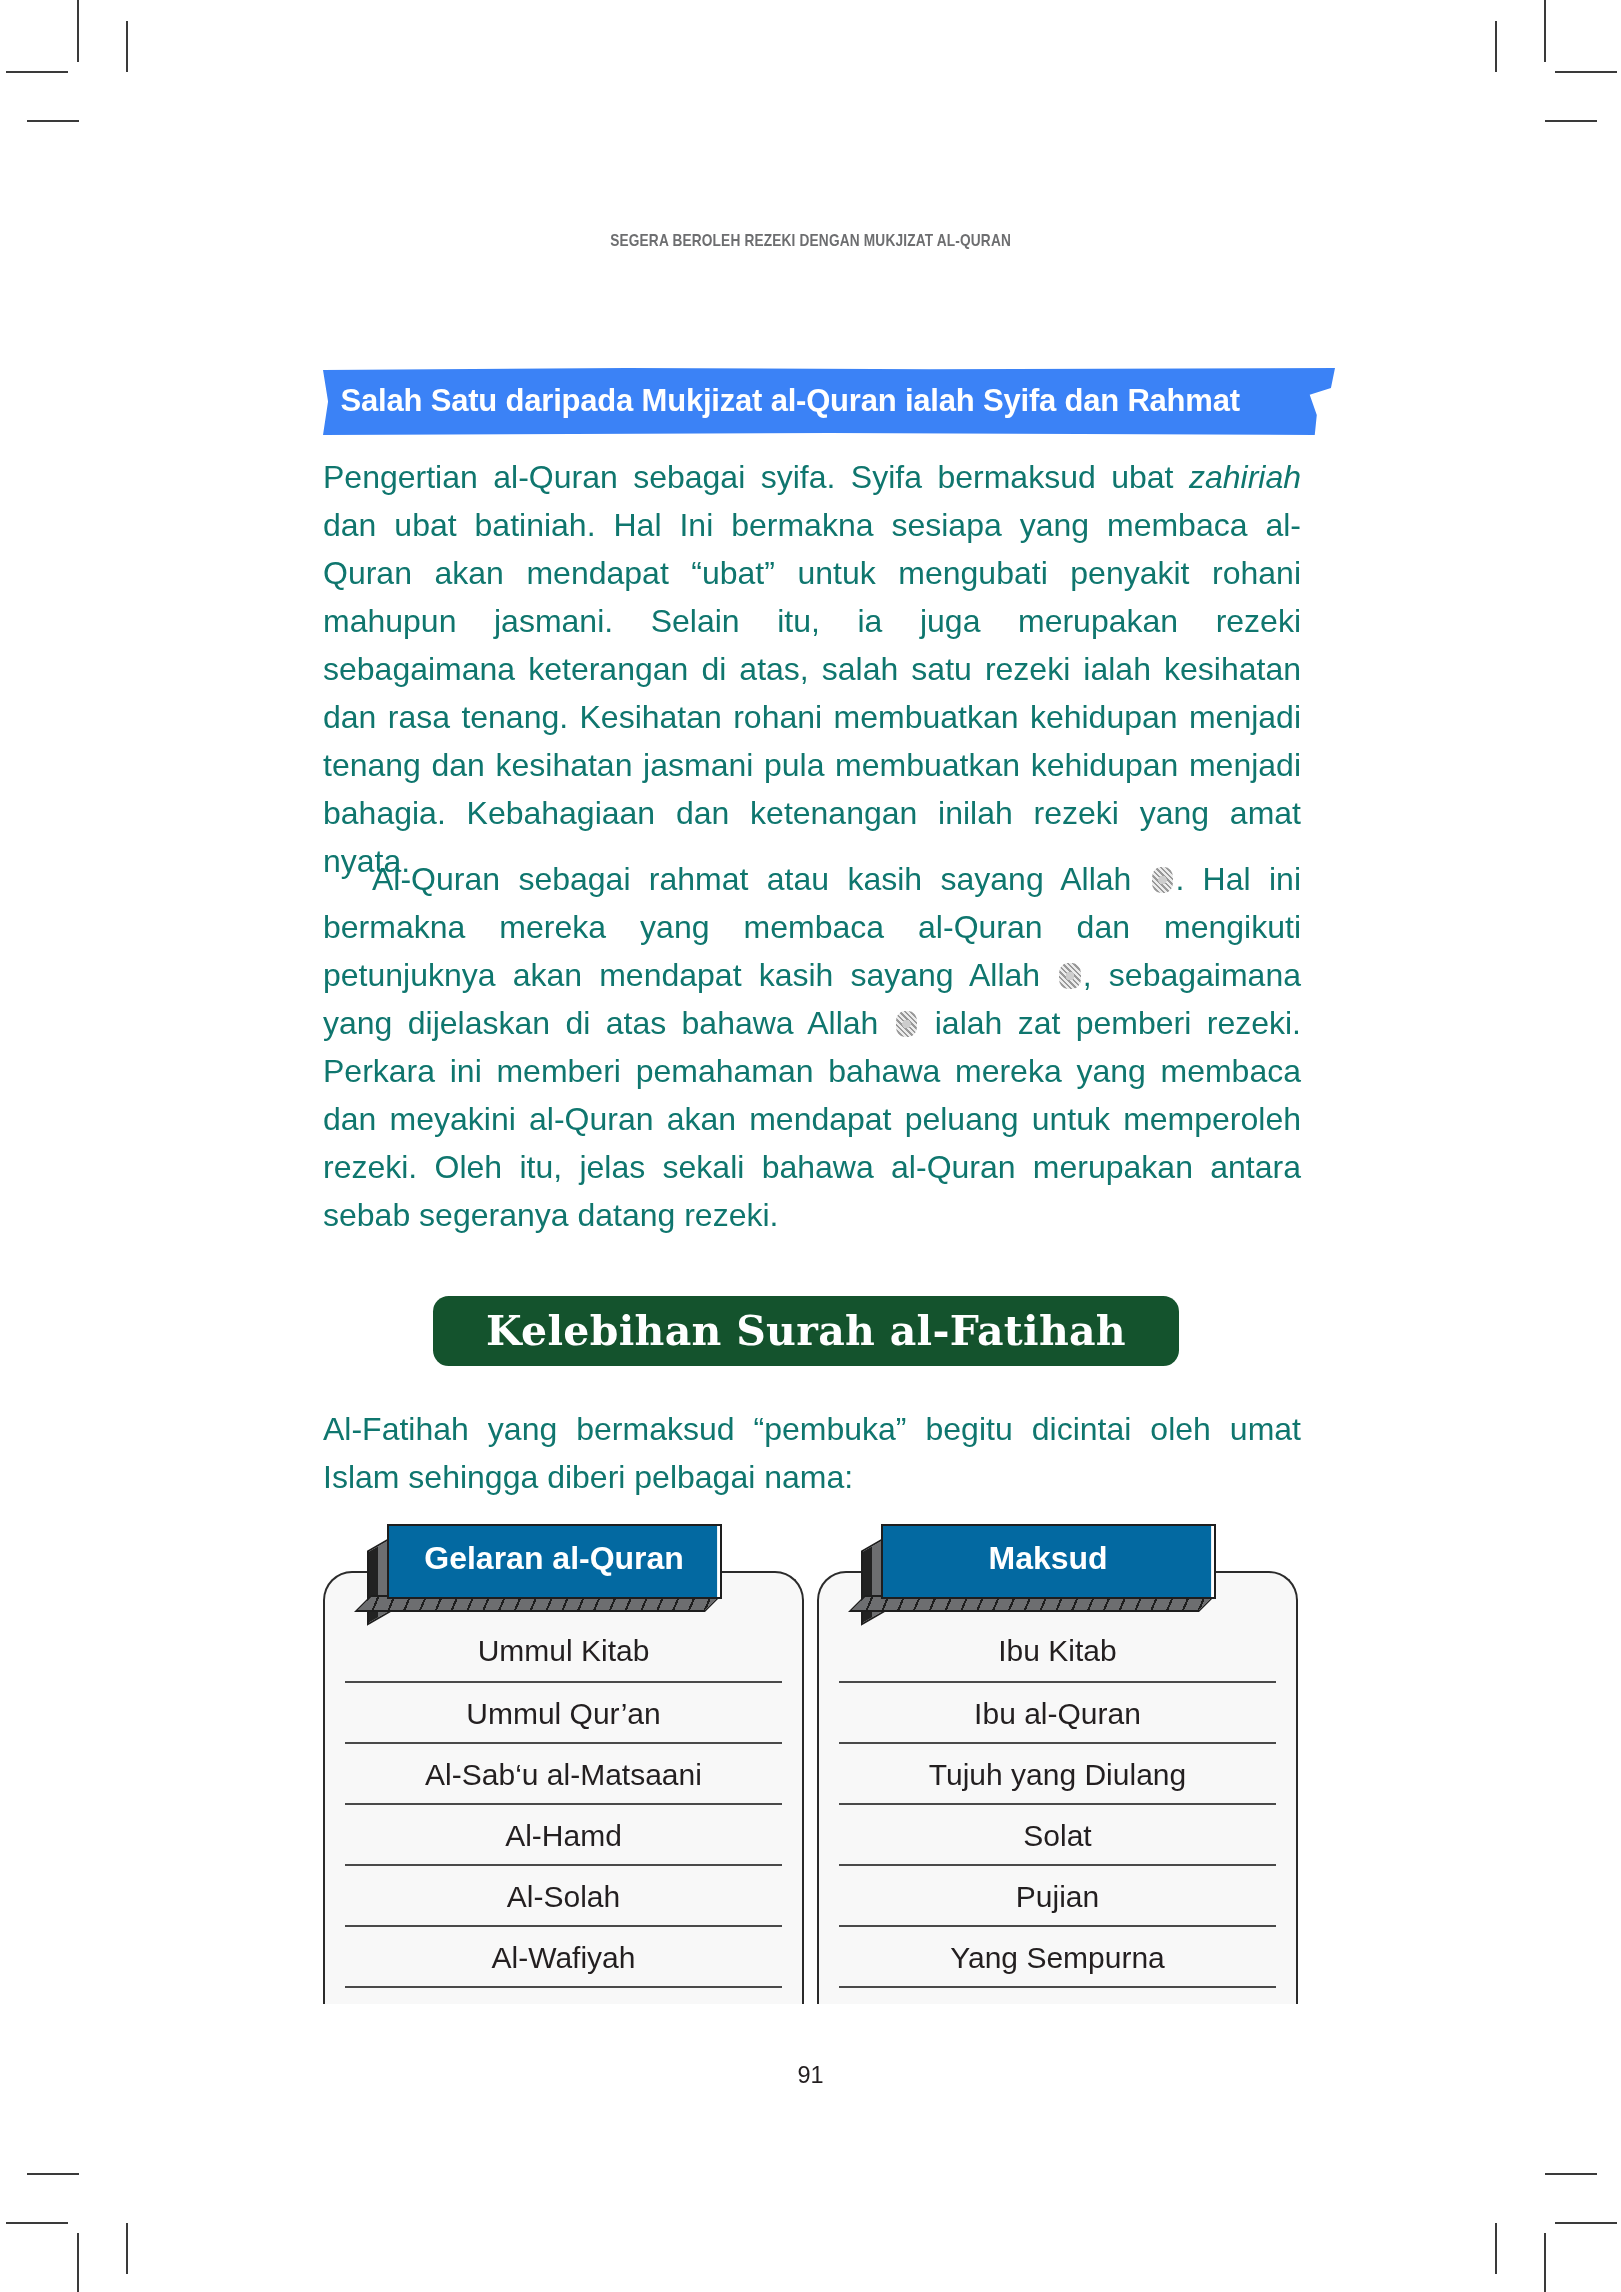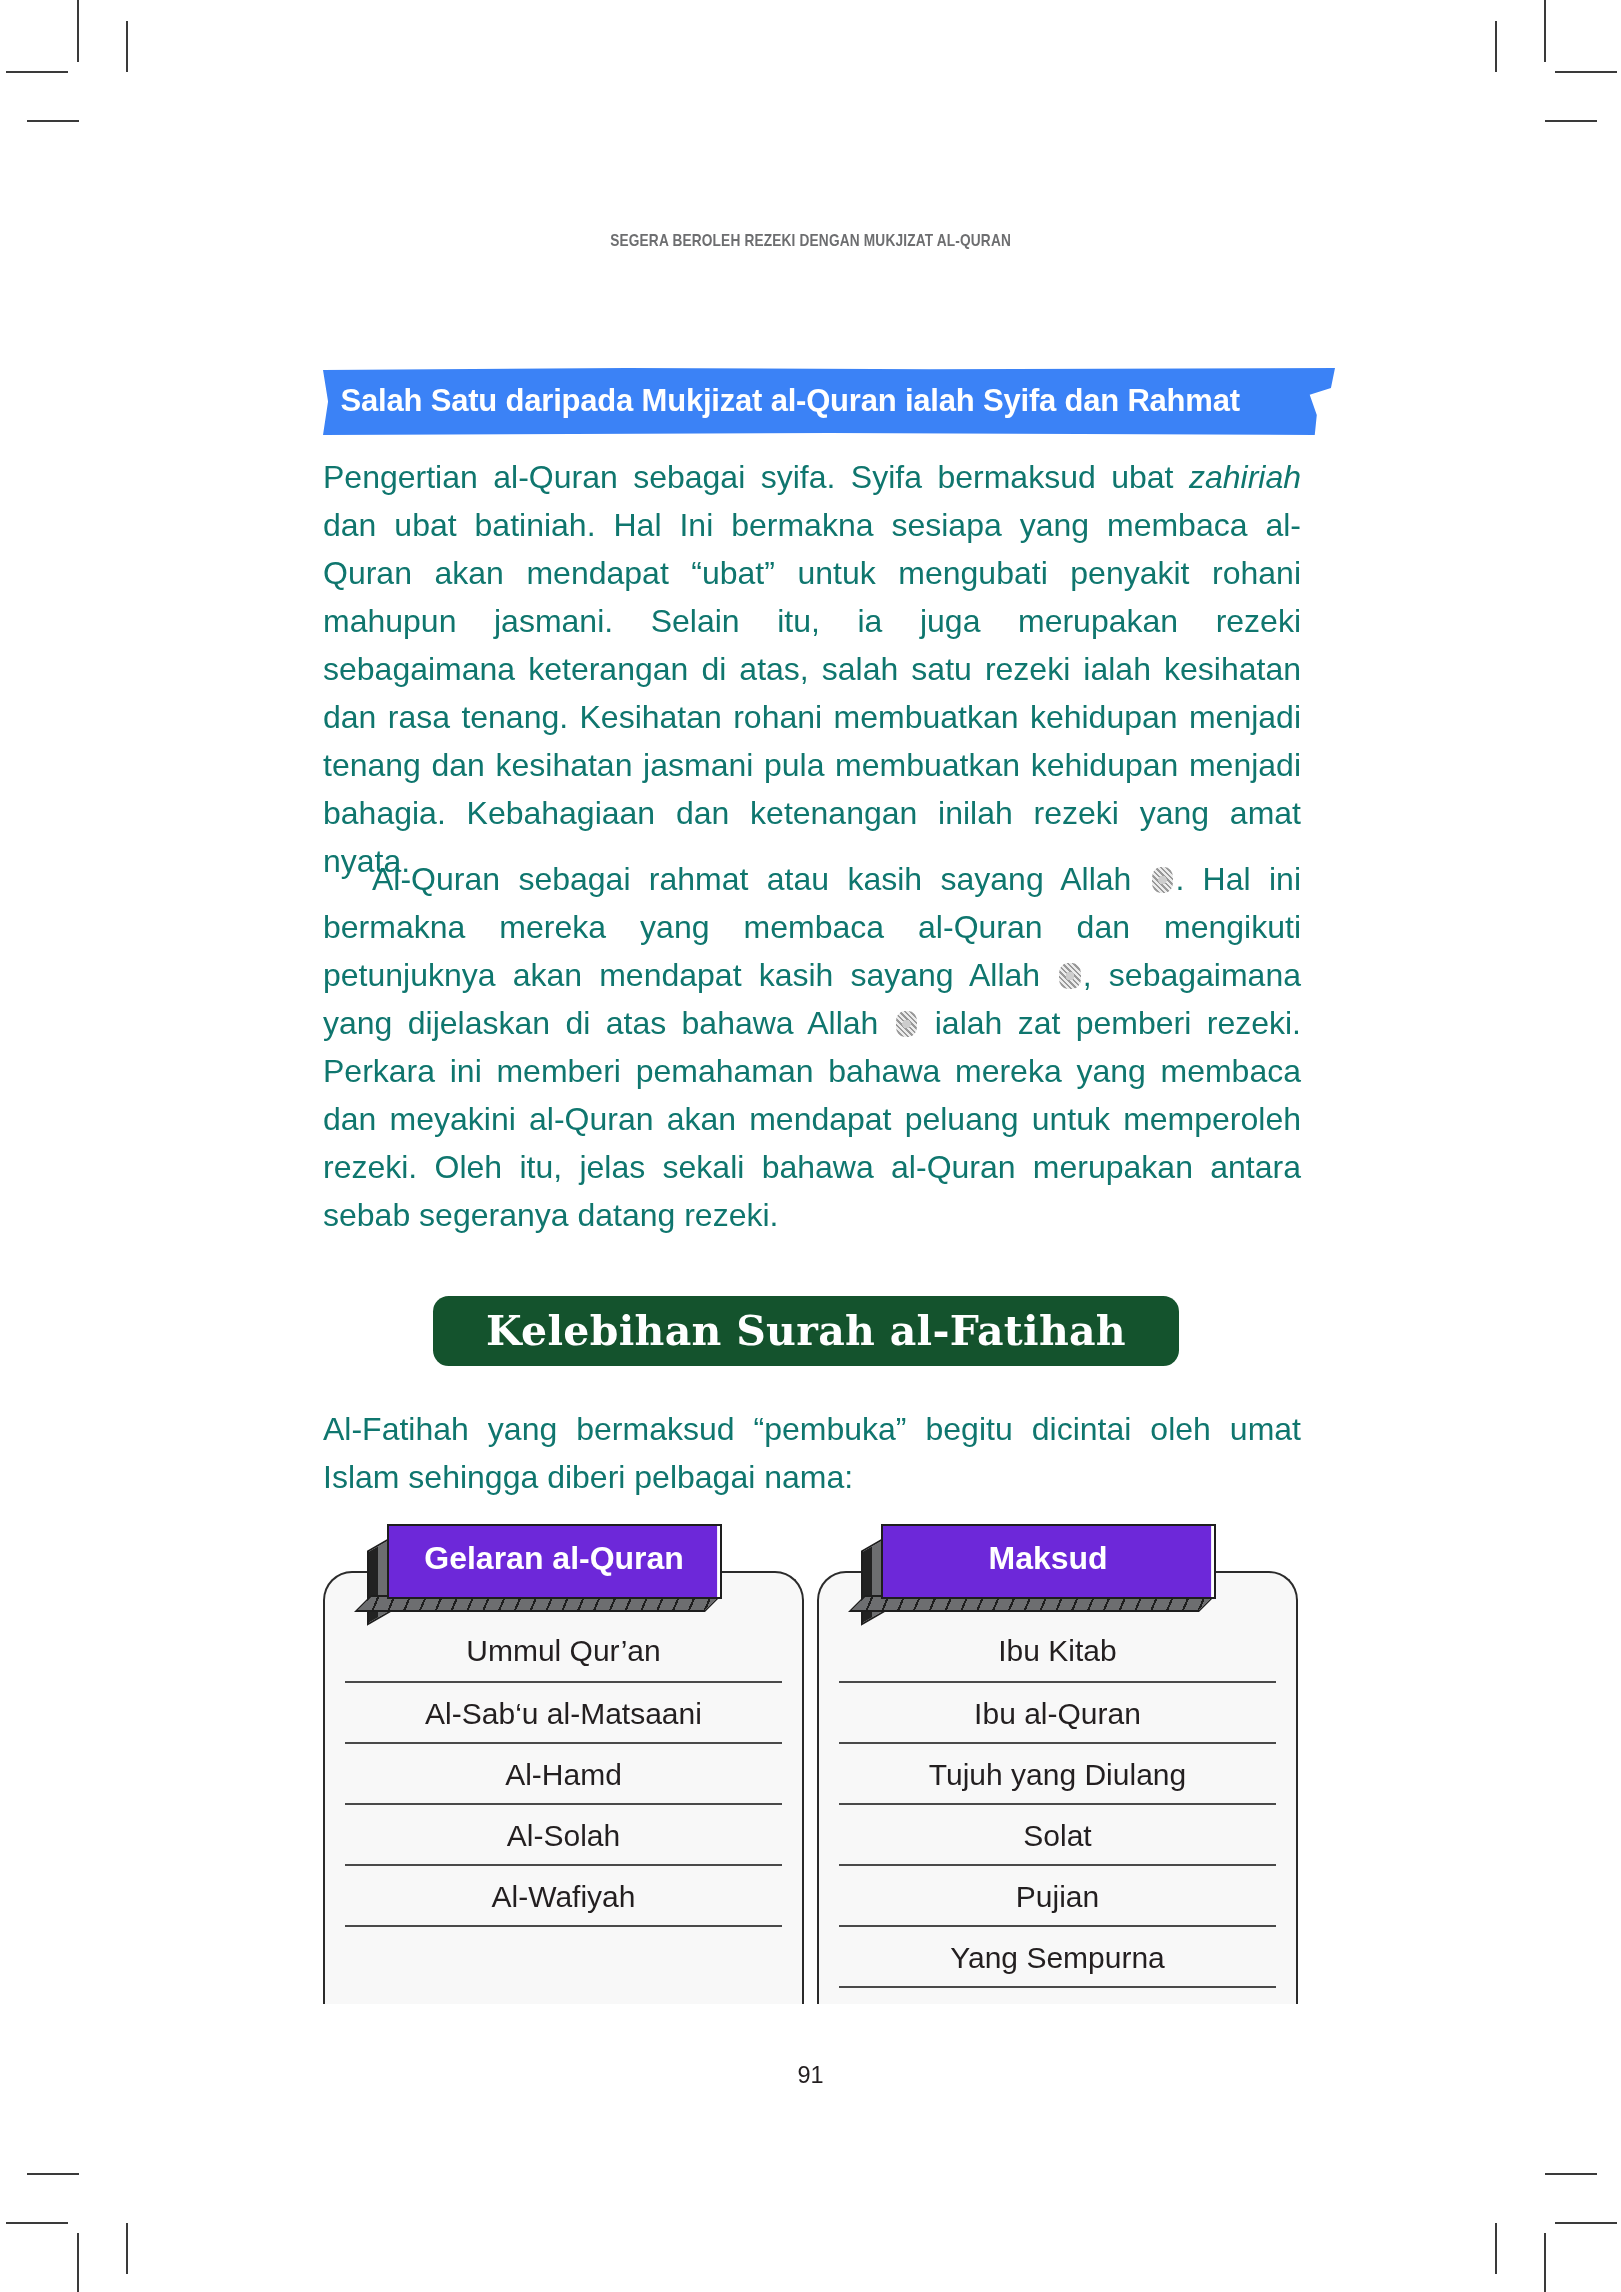--- a/index.html
+++ b/index.html
@@ -36,21 +36,21 @@
     border: 2.9px solid #2b2b2b; border-bottom: none; border-radius: 29px 29px 0 0; }
   .tbox.left { left: 323px; width: 477px; }
   .tbox.right { left: 817px; width: 477px; }
   .tbox .rows { position: absolute; left: 19.6px; right: 19.6px; top: 47px; }
   .tbox .row { height: 59px; border-bottom: 2px solid #4a4a4a; text-align: center;
     font-size: 30px; line-height: 61px; color: #231f20; }
   .tbox .row:first-child { height: 61px; }
 
   .tab { position: absolute; top: 1524px; height: 84px; width: 357px; }
   .tab .face { position: absolute; left: 19.6px; top: 0; width: 331px; height: 71px;
-    background: #6d28d9; border: 2.9px solid #1e1e1e; border-right-width: 2px;
+    background: #0369a1; border: 2.9px solid #1e1e1e; border-right-width: 2px;
     box-shadow: inset -2.9px 0 0 #fff; }
   .tab .face .lbl { display: block; text-align: center; color: #ffffff; font-weight: bold;
     font-size: 32px; line-height: 65px; }
   .tab .side { position: absolute; left: 0; top: 11.8px; width: 21.6px; height: 71px;
     background: linear-gradient(90deg,#222 0 40%, #6d6e70 40% 100%);
     border: 2px solid #1e1e1e; transform: skewY(-30deg); transform-origin: right top; }
   .tab .bottom { position: absolute; left: 3.9px; top: 71px; width: 347px; height: 12.7px;
     background: repeating-linear-gradient(60deg, #6d6e70 0 11.8px, #1e1e1e 11.8px 13.7px);
     border: 2px solid #1e1e1e; transform: skewX(-45deg); transform-origin: left top; }
   .tab.left { left: 367px; }
@@ -93,20 +93,21 @@
 <p class="para indent" style="top:855px;margin:0;"><span>Al-Quran sebagai rahmat atau kasih sayang Allah </span><span class="swt"></span><span>. Hal ini bermakna mereka yang membaca al-Quran dan mengikuti petunjuknya akan mendapat kasih sayang Allah </span><span class="swt"></span><span>, sebagaimana yang dijelaskan di atas bahawa Allah </span><span class="swt"></span><span> ialah zat pemberi rezeki. Perkara ini memberi pemahaman bahawa mereka yang membaca dan meyakini al-Quran akan mendapat peluang untuk memperoleh rezeki. Oleh itu, jelas sekali bahawa al-Quran merupakan antara sebab segeranya datang rezeki.</span></p>
 
 <div class="banner2">
   <span class="txt">Kelebihan Surah al-Fatihah</span>
 </div>
 
 <p class="para" style="top:1405px;margin:0;">Al-Fatihah yang bermaksud “pembuka” begitu dicintai oleh umat Islam sehingga diberi pelbagai nama:</p>
 
 <div class="tbox left">
   <div class="rows">
+    <div class="row">Ummul Kitab</div>
     <div class="row">Ummul Qur’an</div>
     <div class="row">Al-Sab‘u al-Matsaani</div>
     <div class="row">Al-Hamd</div>
     <div class="row">Al-Solah</div>
     <div class="row">Al-Wafiyah</div>
   </div>
 </div>
 <div class="tab left">
   <div class="side"></div>
   <div class="bottom"></div>

